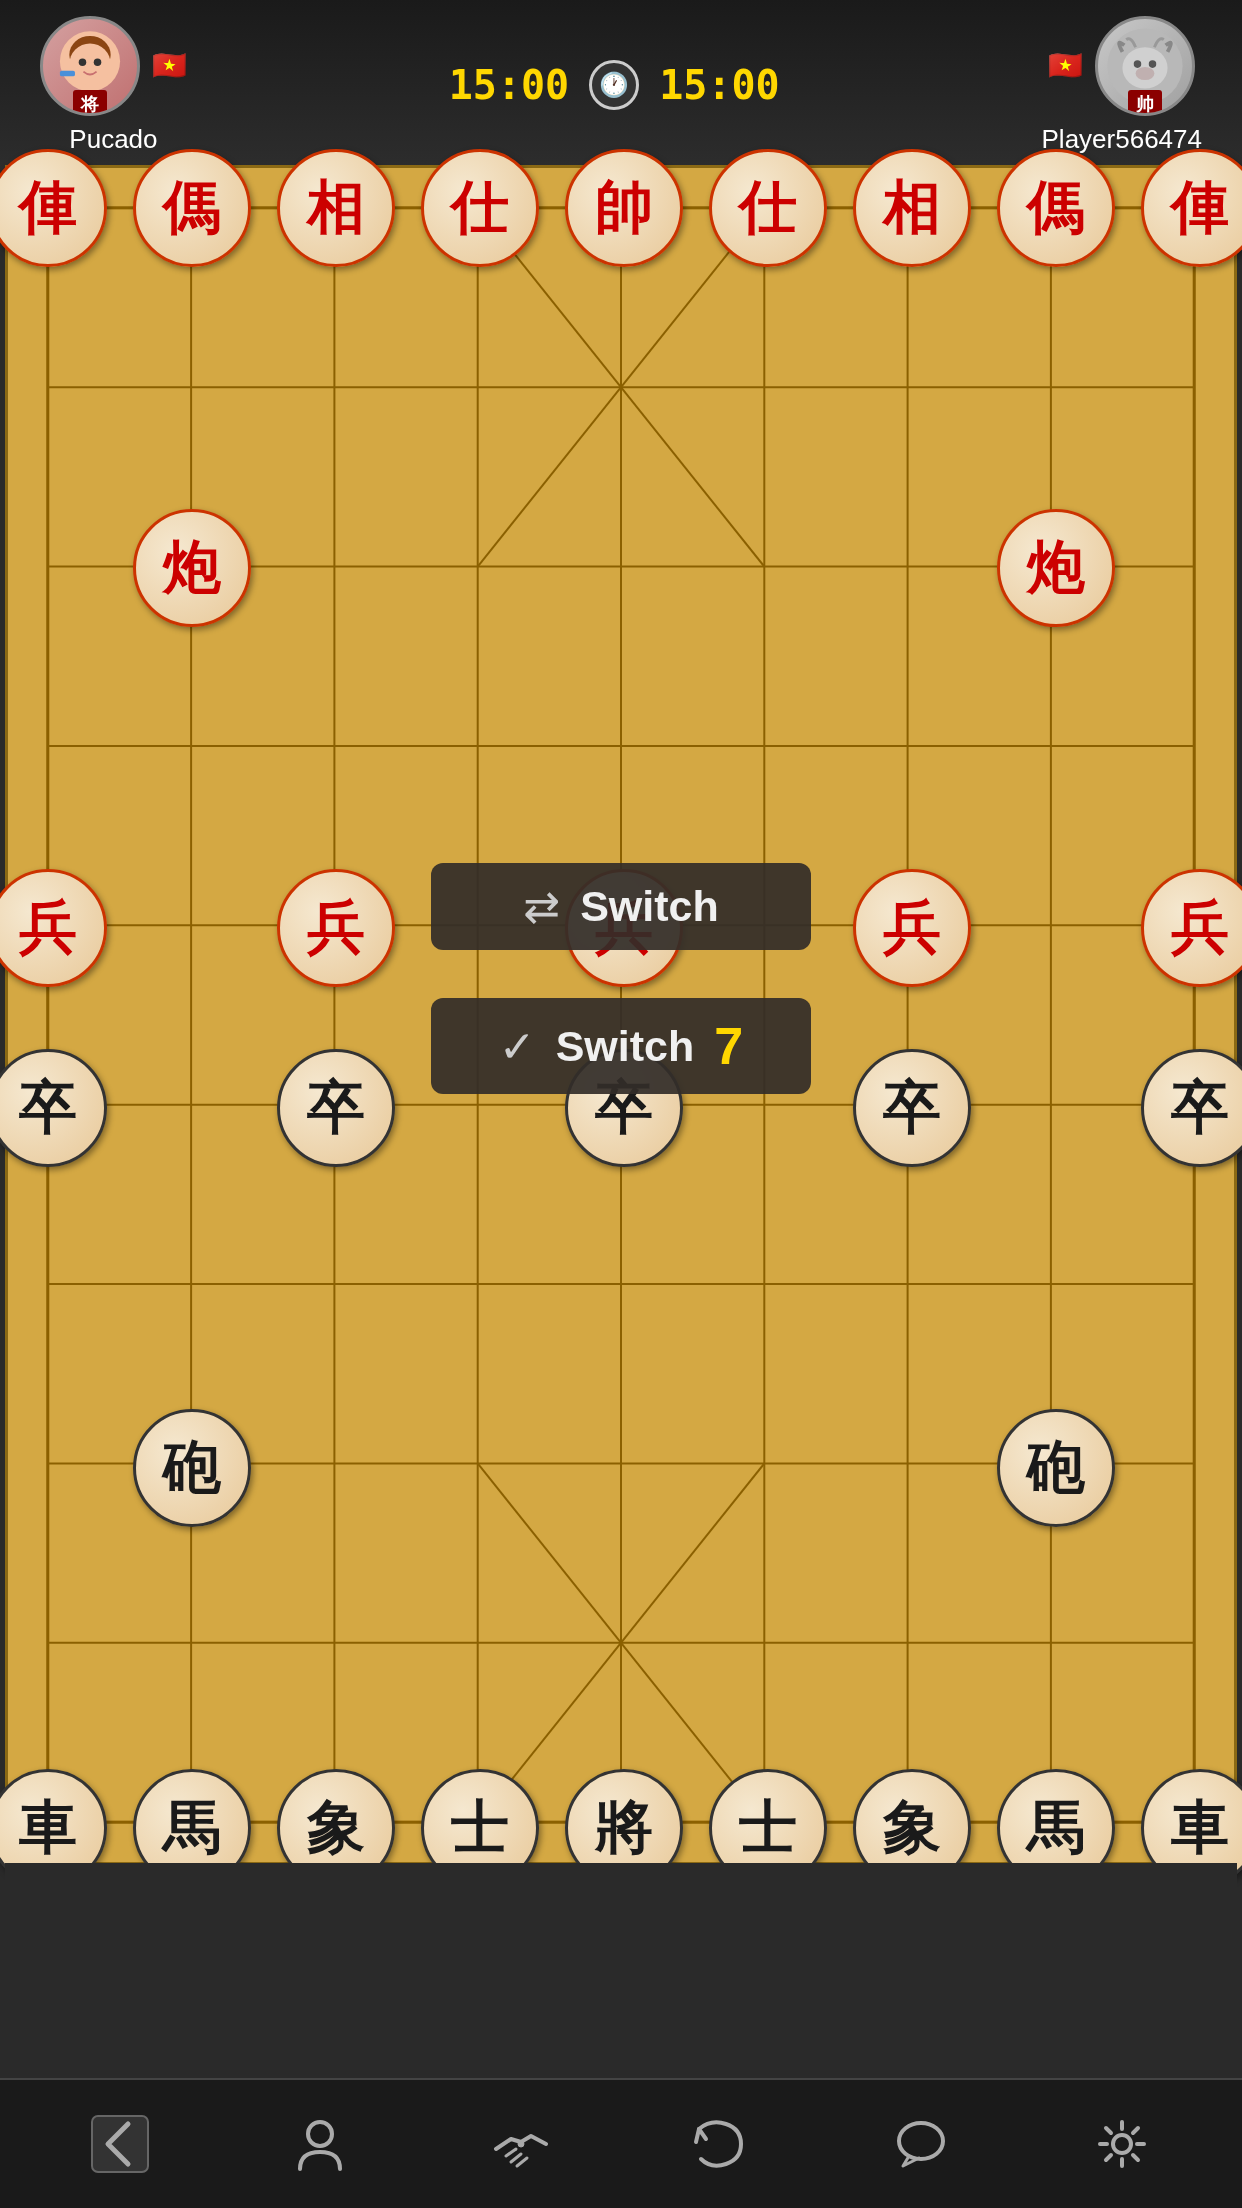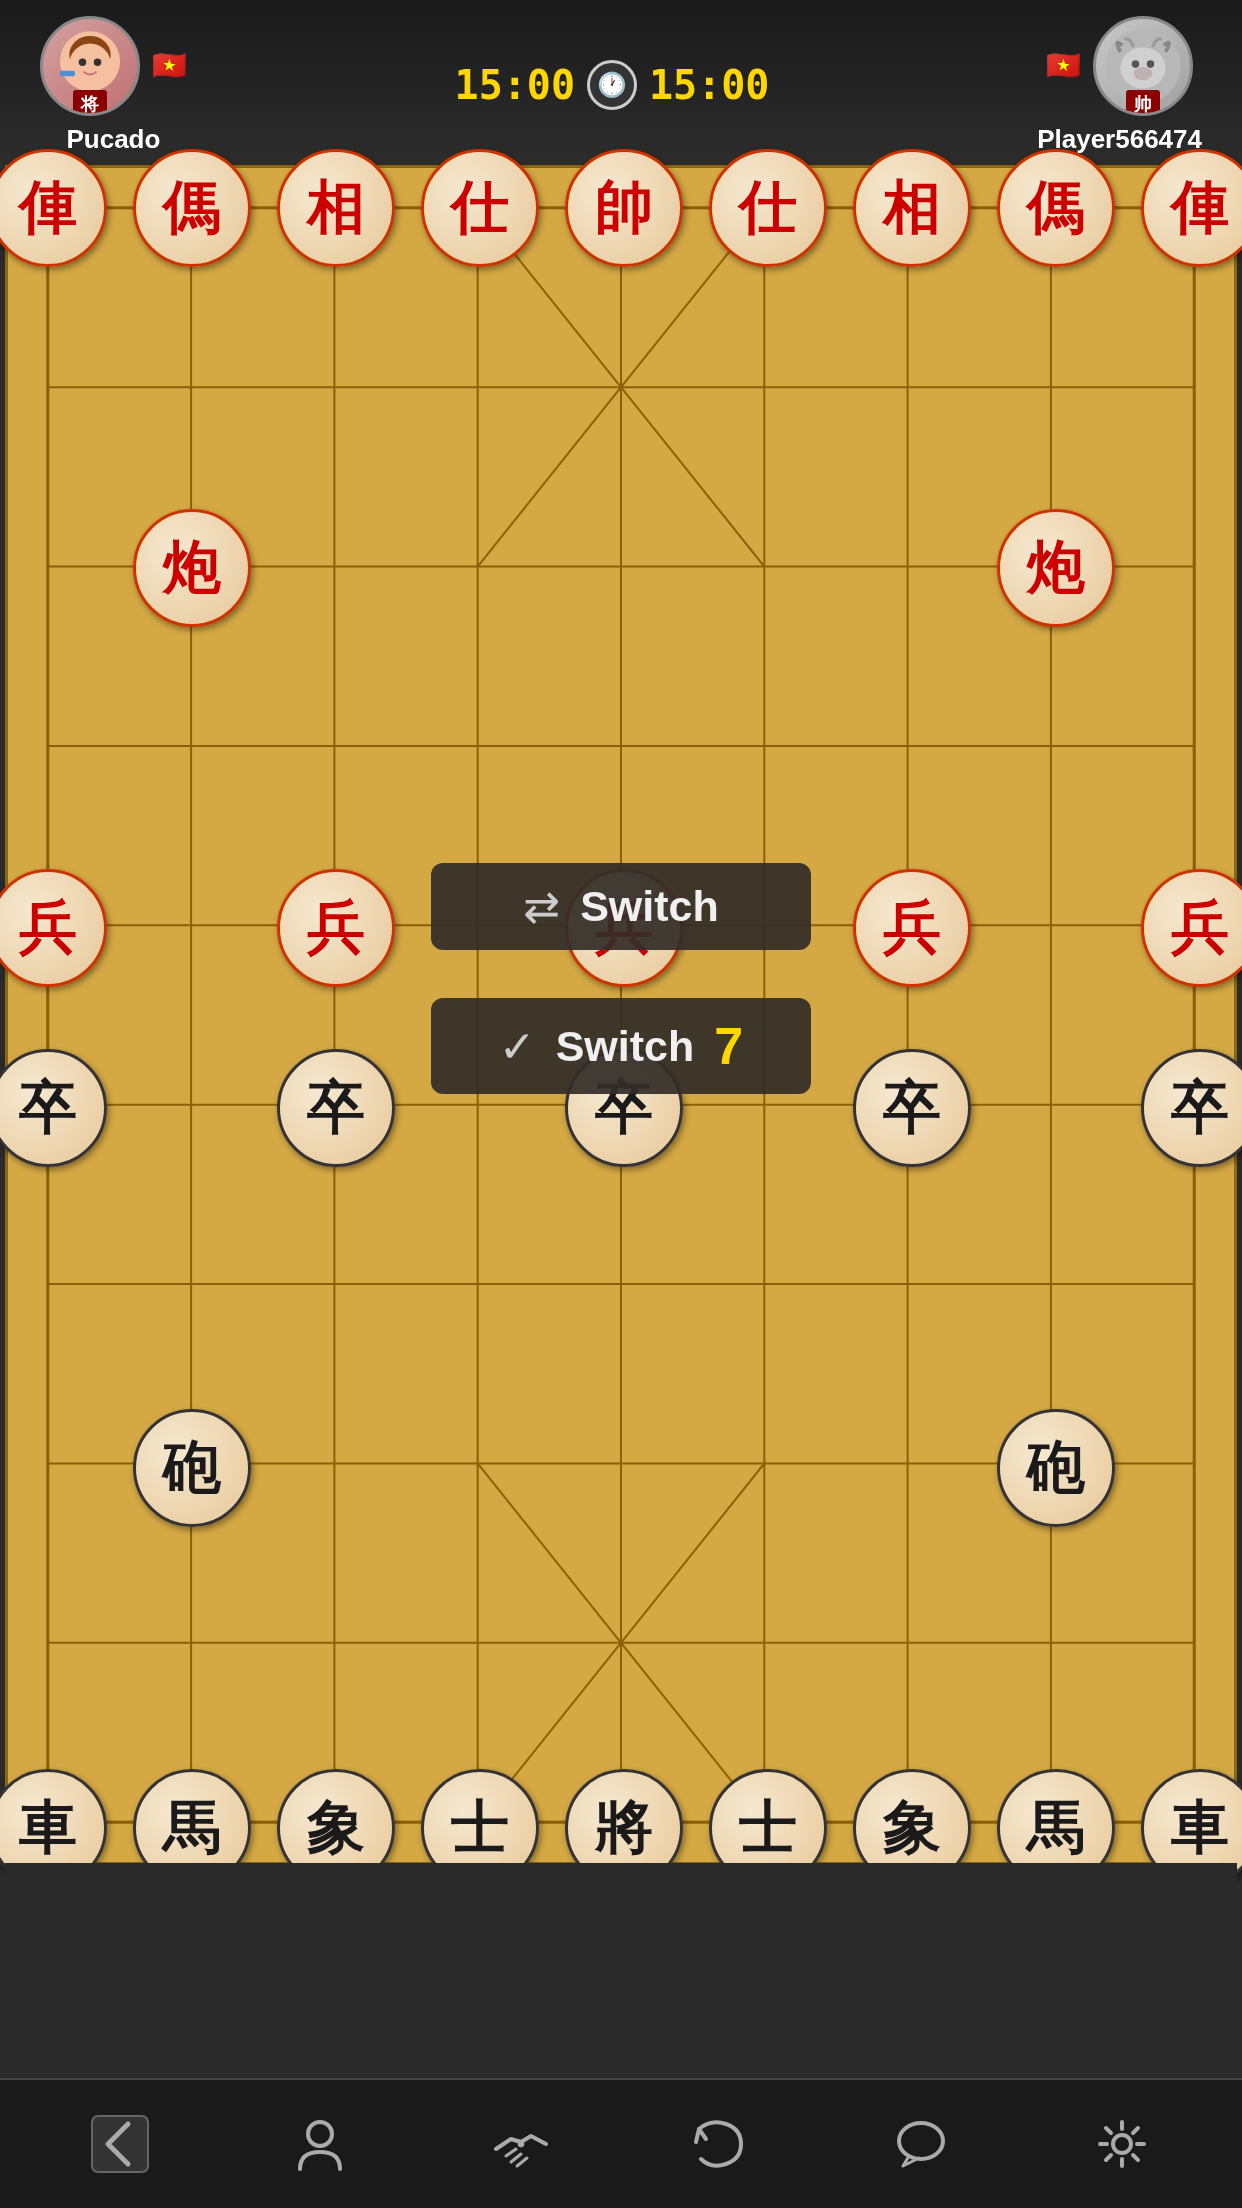--- a/index.html
+++ b/index.html
@@ -69,35 +69,35 @@
       background: #8B0000;
     }
 
     .player-flag {
       font-size: 28px;
     }
 
     .player-name {
       color: #ffffff;
       font-size: 26px;
-      font-weight: bold;
+      font-weight: normal;
       text-align: left;
     }
 
     .player-row {
       display: flex;
       align-items: center;
       gap: 12px;
     }
 
     
     .timer-section {
       display: flex;
       align-items: center;
-      gap: 12px;
+      gap: 20px;
     }
 
     .timer-text {
       color: #FFD700;
       font-size: 40px;
       font-weight: bold;
       font-family: monospace;
     }
 
     .clock-icon {

